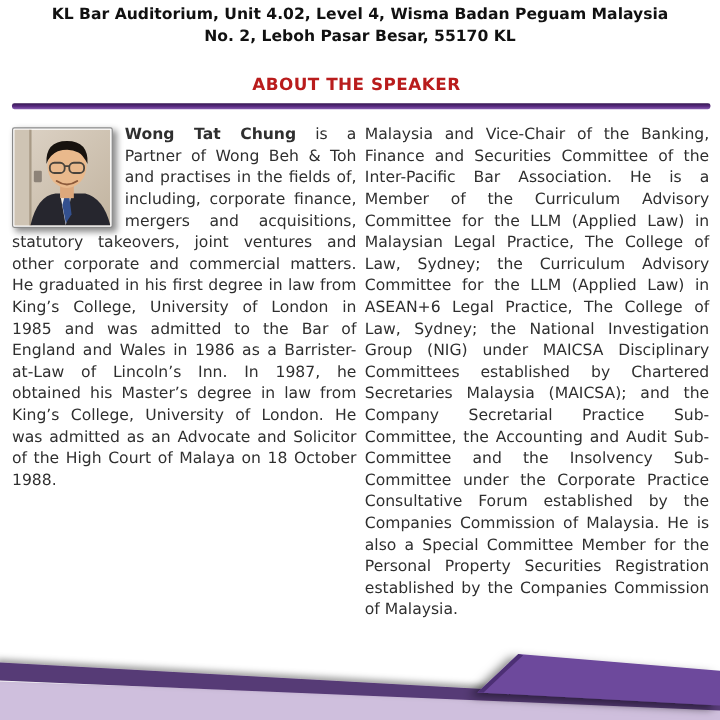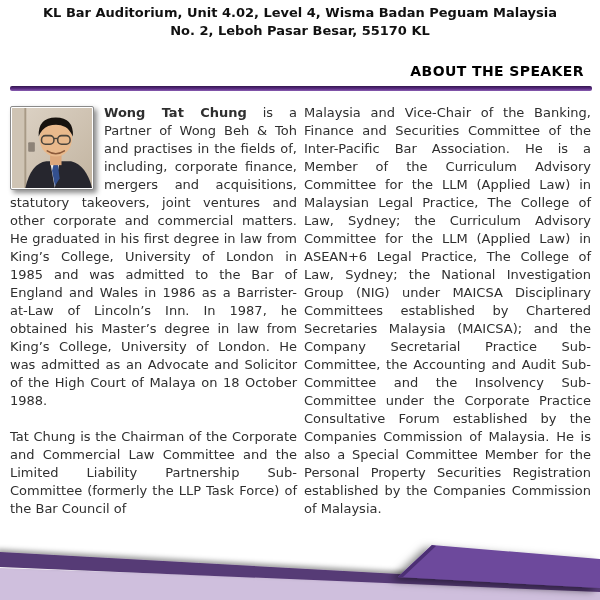--- a/index.html
+++ b/index.html
@@ -6,23 +6,23 @@
   html,body { width:600px; height:600px; }
   body {
     position:relative; overflow:hidden; background:#ffffff;
     font-family:"DejaVu Sans", sans-serif; color:#2f2f2f;
   }
   .venue {
     position:absolute; top:4px; left:0; right:0;
     text-align:center; font-weight:bold; font-size:13px; line-height:18px; color:#111;
   }
   .section-title {
-    position:absolute; top:63px; left:0; right:16px;
-    text-align:right; font-weight:bold; font-size:14px; letter-spacing:0.4px;
-    color:#000000;
+    position:absolute; top:63px; left:0; right:6px;
+    text-align:center; font-weight:bold; font-size:14px; letter-spacing:0.4px;
+    color:#b91c1c;
   }
   .rule {
     position:absolute; top:86px; left:10px; right:8px; height:5px;
     background:linear-gradient(to bottom, #33154e 0%, #5b2d83 55%, #8a5fb2 100%);
     border-radius:2px;
   }
   .columns {
     position:absolute; top:104px; left:10px; right:9px;
     display:flex; gap:7px;
   }
@@ -69,21 +69,20 @@
           <rect x="40" y="48" width="12" height="12" fill="#dda87c"></rect>
           <ellipse cx="46" cy="32" rx="17" ry="19" fill="#e9b98c"></ellipse>
           <path d="M28 30 Q27 10 46 10 Q65 10 64 30 Q60 22 56 20 Q48 16 38 19 Q31 22 28 30 Z" fill="#17120e"></path>
           <rect x="31" y="29" width="13" height="9" rx="4" fill="none" stroke="#4a443c" stroke-width="1.6"></rect>
           <rect x="48" y="29" width="13" height="9" rx="4" fill="none" stroke="#4a443c" stroke-width="1.6"></rect>
           <line x1="44" y1="32" x2="48" y2="32" stroke="#4a443c" stroke-width="1.4"></line>
           <path d="M37 45 Q46 51 55 45" fill="none" stroke="#8c5a3a" stroke-width="1.6" stroke-linecap="round"></path>
         </svg>
       </span><strong>Wong Tat Chung</strong><span> is a Partner of Wong Beh &amp; Toh and practises in the fields of, including, corporate finance, mergers and acquisitions, statutory takeovers, joint ventures and other corporate and commercial matters. He graduated in his first degree in law from King’s College, University of London in 1985 and was admitted to the Bar of England and Wales in 1986 as a Barrister-at-Law of Lincoln’s Inn. In 1987, he obtained his Master’s degree in law from King’s College, University of London. He was admitted as an Advocate and Solicitor of the High Court of Malaya on 18 October 1988.</span>
     </p>
-    <p>Tat Chung is the Chairman of the Corporate and Commercial Law Committee and the Limited Liability Partnership Sub-Committee (formerly the LLP Task Force) of the Bar Council of</p>
   </div>
   <div class="col">
     <p>Malaysia and Vice-Chair of the Banking, Finance and Securities Committee of the Inter-Pacific Bar Association. He is a Member of the Curriculum Advisory Committee for the LLM (Applied Law) in Malaysian Legal Practice, The College of Law, Sydney; the Curriculum Advisory Committee for the LLM (Applied Law) in ASEAN+6 Legal Practice, The College of Law, Sydney; the National Investigation Group (NIG) under MAICSA Disciplinary Committees established by Chartered Secretaries Malaysia (MAICSA); and the Company Secretarial Practice Sub-Committee, the Accounting and Audit Sub-Committee and the Insolvency Sub-Committee under the Corporate Practice Consultative Forum established by the Companies Commission of Malaysia. He is also a Special Committee Member for the Personal Property Securities Registration established by the Companies Commission of Malaysia.</p>
   </div>
 </div>
 
 <div class="footer-banner">
   <svg viewBox="0 0 600 62">
     <defs>
       <filter id="bandShadow" x="-20%" y="-120%" width="140%" height="320%">

